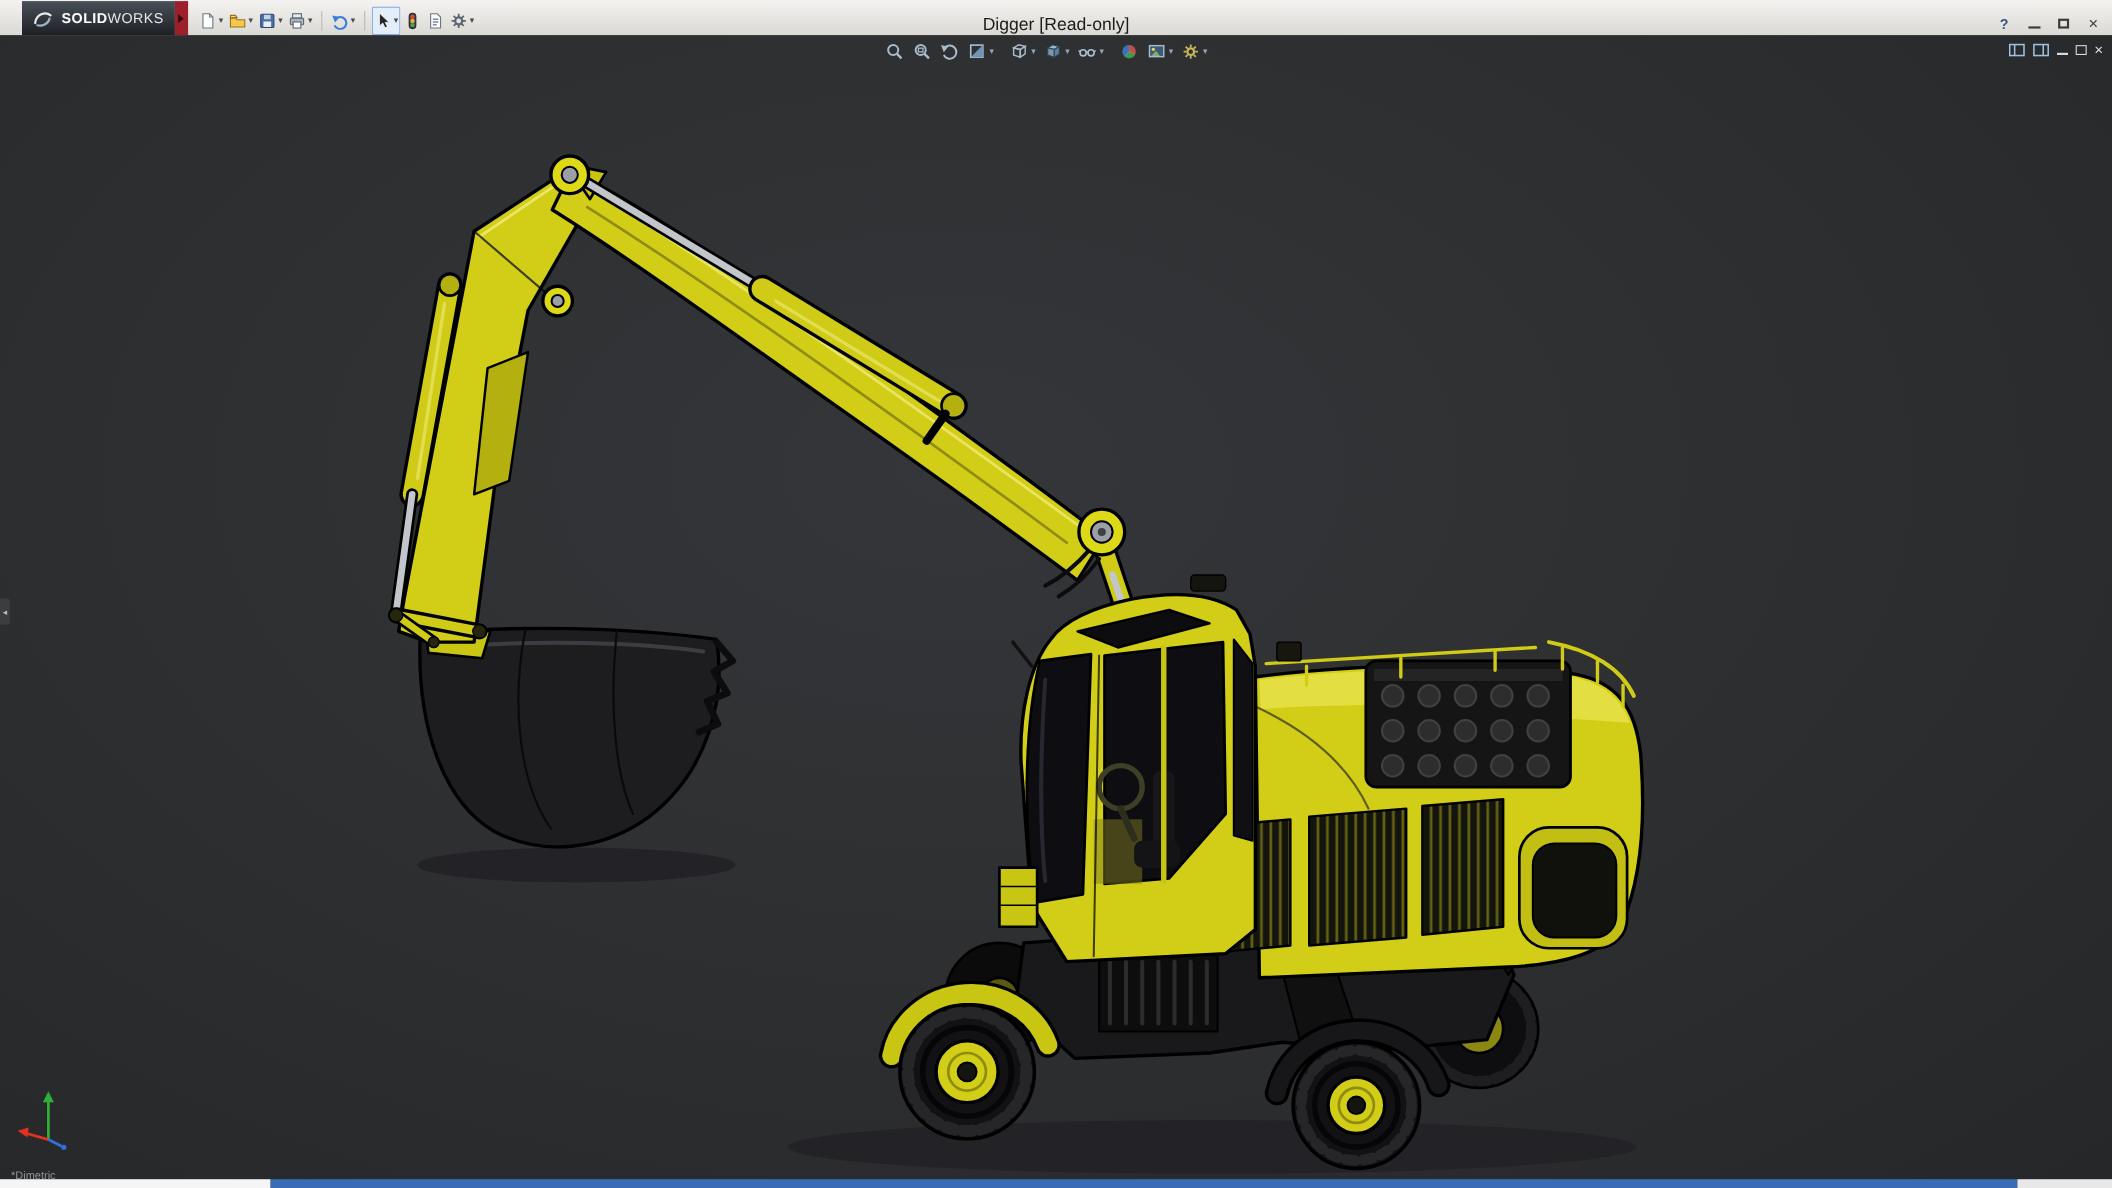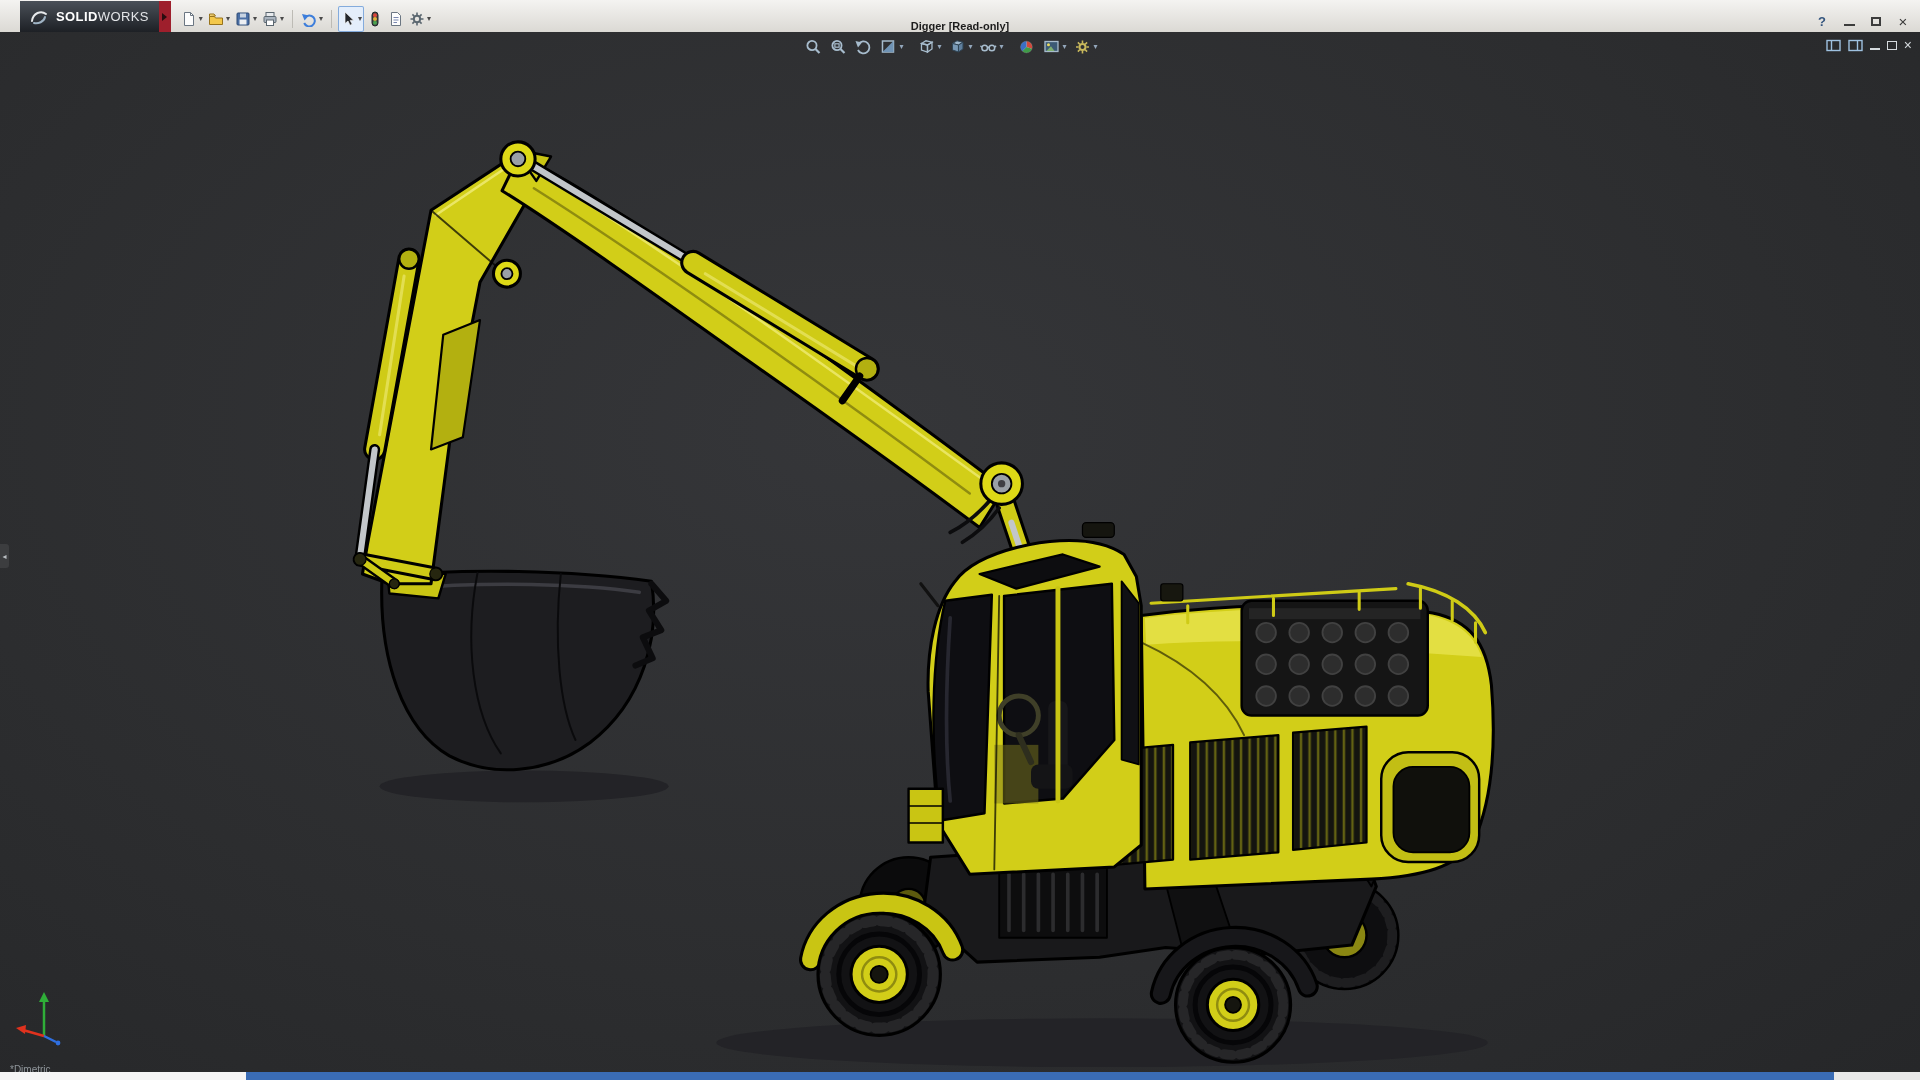--- a/index.html
+++ b/index.html
@@ -36,21 +36,21 @@
   .tbtn {
     height:26px; display:flex; align-items:center; padding:0 2px;
     border-radius:2px; cursor:default;
   }
   .tbtn.active { background:#e4eefb; box-shadow:inset 0 0 0 1px #84abdc; }
   .caret { font-size:8px; color:#4a4a4a; margin-left:2px; line-height:1; }
   .tb-sep { width:1px; height:18px; background:#bdbbb5; margin:0 5px; }
 
   .title {
     position:absolute; left:50%; transform:translateX(-50%);
-    font-size:11px; color:#1c1c1c; white-space:nowrap;font-weight:bold;
+    font-size:16px; color:#1c1c1c; white-space:nowrap;
   }
 
   .win-controls { margin-left:auto; display:flex; align-items:center; gap:3px; padding-right:5px; }
   .winbtn {
     width:24px; height:22px; display:flex; align-items:center; justify-content:center;
     color:#3a3a3a; font-size:13px; border-radius:2px;
   }
   .winbtn.help { color:#34557e; font-weight:bold; }
   .icon-min { width:11px; height:2px; background:#3c3c3c; margin-top:8px; }
   .icon-max { width:10px; height:9px; border:2px solid #3c3c3c; }

